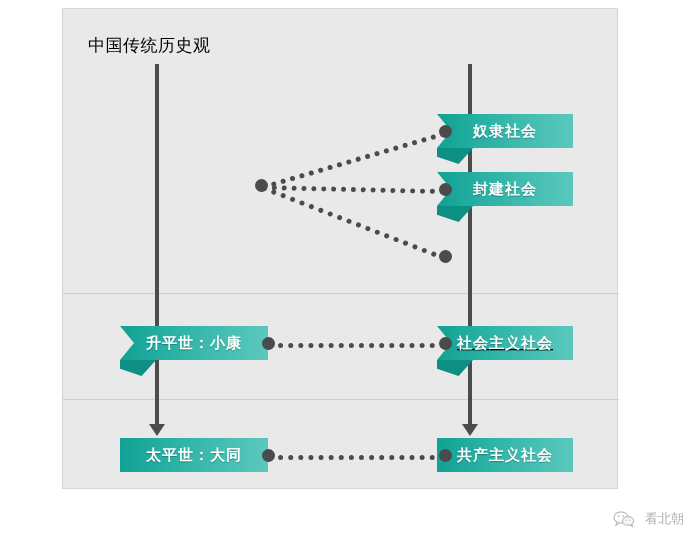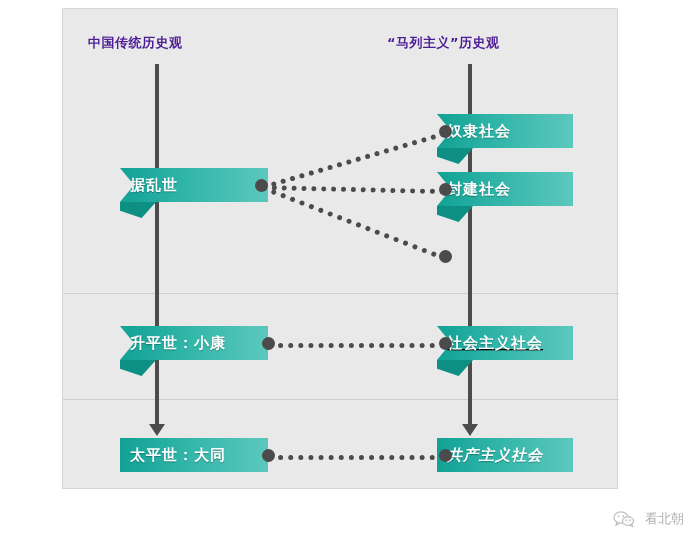--- a/index.html
+++ b/index.html
@@ -23,23 +23,23 @@
   }
   .divider{
     position:absolute;
     left:0;width:556px;height:0;
     border-top:1px solid #cfcfcf;
   }
 
   
   .col-title{
     position:absolute;
-    font-size:13px;
-    font-weight:bold;
-    color:#4c1d95;
+    font-size:17px;
+    font-weight:normal;
+    color:#000000;
     white-space:nowrap;
     font-family:"DejaVu Sans","Liberation Sans",sans-serif;
     letter-spacing:0.5px;
   }
 
   
   .axis{
     position:absolute;
     width:4px;
     background:#4c4c4c;
@@ -52,20 +52,21 @@
     border-top:12px solid #4c4c4c;
   }
 
   
   .ribbon{
     position:absolute;
     height:34px;
     background:linear-gradient(to right,#11a194 0%,#2cb3a6 38%,#5cc8bd 100%);
     display:flex;
     align-items:center;
+    justify-content:center;
     box-sizing:border-box;
   }
   .ribbon .label{
     color:#ffffff;
     font-size:15px;
     font-weight:bold;
     white-space:nowrap;
     text-shadow:0 1px 1px rgba(0,0,0,0.28);
     letter-spacing:1px;
     padding:0 10px;
@@ -120,33 +121,27 @@
 <body>
 
 <div id="stage">
 
   <div class="panel">
     <div class="divider" style="top:284px;"></div>
     <div class="divider" style="top:390px;"></div>
   </div>
 
   <div class="col-title" style="left:88px;top:34px;">中国传统历史观</div>
-  <div class="col-title" style="left:387px;top:34px;">“马列主义”历史观</div>
 
   <div class="axis" style="left:155px;top:64px;height:369px;"></div>
   <div class="axis-head" style="left:149px;top:424px;"></div>
 
   <div class="axis" style="left:468px;top:64px;height:369px;"></div>
   <div class="axis-head" style="left:462px;top:424px;"></div>
 
-  <div class="ribbon" style="left:120px;top:168px;width:148px;">
-    <span class="notch"></span>
-    <span class="fold"></span>
-    <span class="label">据乱世</span>
-  </div>
 
   <div class="ribbon" style="left:120px;top:326px;width:148px;">
     <span class="notch"></span>
     <span class="fold"></span>
     <span class="label">升平世：小康</span>
   </div>
 
   <div class="ribbon" style="left:120px;top:438px;width:148px;">
     <span class="label">太平世：大同</span>
   </div>
@@ -163,21 +158,21 @@
     <span class="label">封建社会</span>
   </div>
 
 
   <div class="ribbon" style="left:437px;top:326px;width:136px;text-decoration:underline;">
     <span class="notch"></span>
     <span class="fold"></span>
     <span class="label">社会主义社会</span>
   </div>
 
-  <div class="ribbon" style="left:437px;top:438px;width:136px;font-style:italic;">
+  <div class="ribbon" style="left:437px;top:438px;width:136px;">
     <span class="label">共产主义社会</span>
   </div>
 
   <div class="link" style="left:262px;top:185px;width:191px;transform:rotate(-16.4deg);"></div>
 
   <div class="link" style="left:262px;top:185px;width:183px;transform:rotate(1.3deg);"></div>
 
   <div class="link" style="left:262px;top:185px;width:197px;transform:rotate(21.2deg);"></div>
 
   <div class="link" style="left:268px;top:343px;width:177px;"></div>

